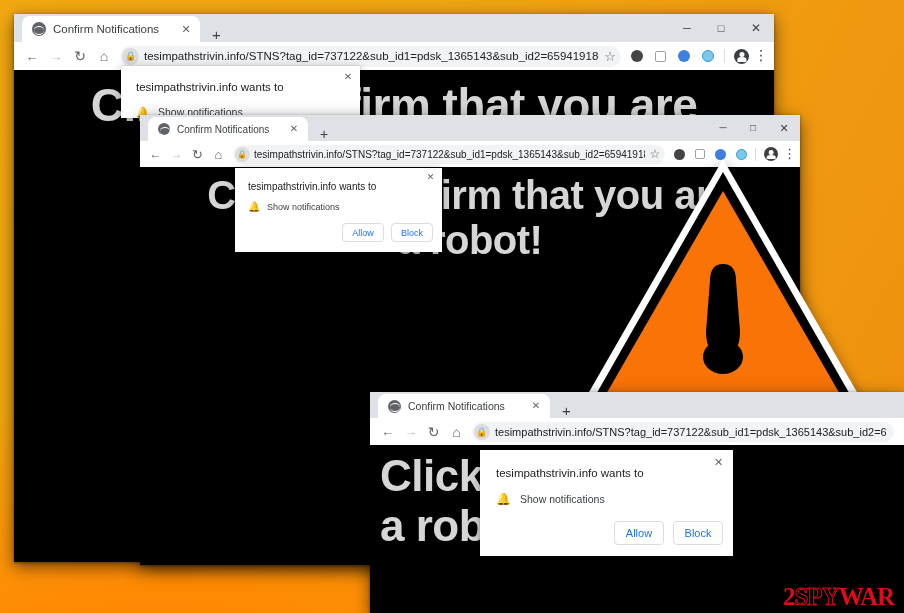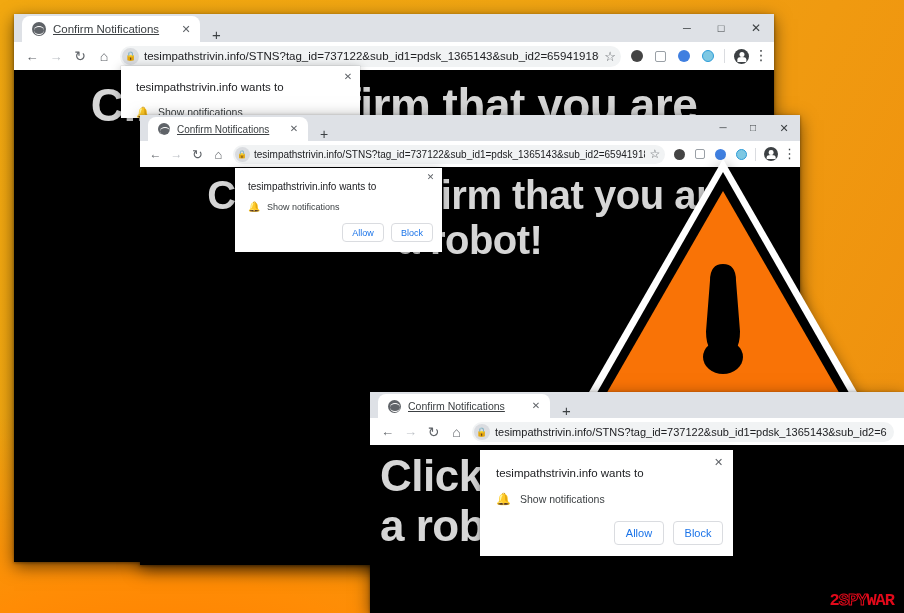--- a/index.html
+++ b/index.html
@@ -51,21 +51,20 @@
     width: 10px; height: 7px;
     border-top: 1.4px solid #fff;
     border-bottom: 1.4px solid #fff;
     border-radius: 50%;
   }
   .tab-title {
     color: #3c4043;
     white-space: nowrap;
     overflow: hidden;
     flex: 1;
-    text-decoration: underline;
   }
   .tab-close, .tab-new {
     color: #5f6368;
     flex: none;
     text-align: center;
     line-height: 1;
   }
   .tab-new { margin-left: 12px; color: #3c4043; }
 
   .wincontrols {
@@ -191,25 +190,25 @@
     left: 573px; top: 155px;
     width: 300px; height: 262px;
     filter: drop-shadow(0 4px 7px rgba(0,0,0,.45));
   }
 
   
   #watermark {
     position: absolute;
     right: 10px; bottom: 4px;
     font-weight: bold;
-    font-size: 17px;
+    font-size: 25px;
     letter-spacing: -1px;
     line-height: 1;
     white-space: nowrap;
-    font-family: Liberation Mono, monospace;
+    font-family: Liberation Serif, serif;
   }
   #watermark .w-red { color: #e1091a; }
   #watermark .w-out {
     color: transparent;
     -webkit-text-stroke: 1px #e1091a;
   }
 </style>
 </head>
 <body>
 

